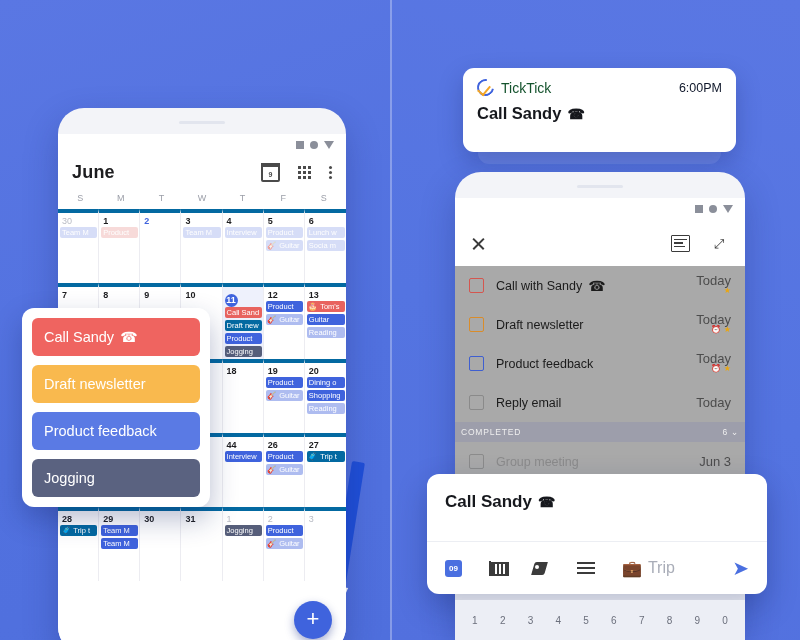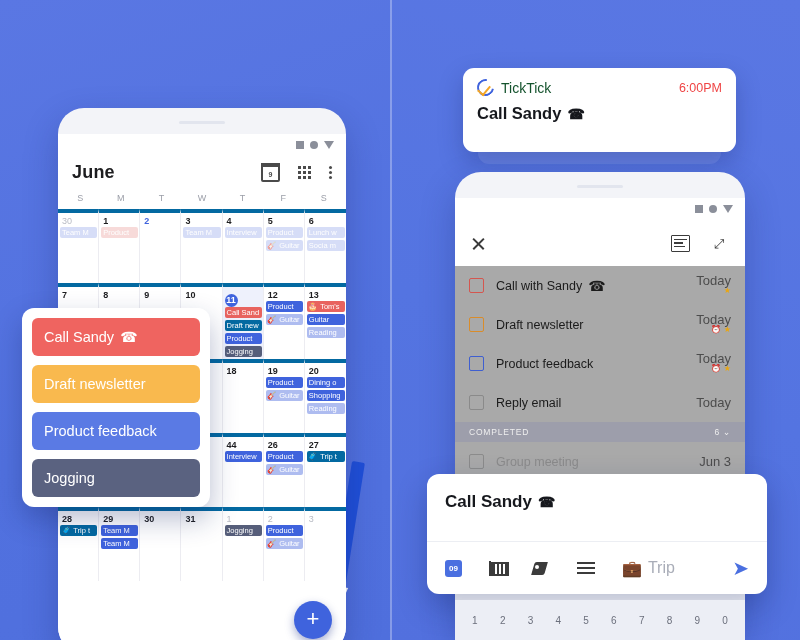--- a/index.html
+++ b/index.html
@@ -93,21 +93,21 @@
      border-radius:11px;box-shadow:0 10px 24px rgba(20,35,100,.28);padding:11px 14px;box-sizing:border-box;}
   #notif-stack{position:absolute;left:478px;top:148px;width:243px;height:16px;background:#6f8ae8;
      border-radius:0 0 11px 11px;opacity:.75;}
   .notif-top{display:flex;align-items:center;}
   .tt-logo{width:17px;height:17px;position:relative;margin-right:7px;}
   .tt-logo .ring{position:absolute;inset:0;border:2.4px solid #3f63dd;border-radius:50%;
      border-right-color:transparent;transform:rotate(-35deg);}
   .tt-logo .chk{position:absolute;left:3px;top:3.5px;width:6px;height:10px;
      border:2.4px solid #f5a623;border-top:none;border-left:none;transform:rotate(40deg);}
   .notif-app{font-size:14px;color:#14532d;}
-  .notif-time{margin-left:auto;font-size:12.5px;color:#ef4444;}
+  .notif-time{margin-left:auto;font-size:12.5px;color:#0f172a;}
   .notif-title{margin-top:8px;font-size:16.5px;font-weight:700;color:#16181d;display:flex;align-items:center;}
 
   #phone-right{left:455px;top:172px;width:290px;height:468px;}
   #phone-right .screen{top:26px;bottom:0;}
   .rt-bar{height:46px;display:flex;align-items:center;padding:0 16px;background:#fff;}
   .ic-x{width:15px;height:15px;position:relative;}
   .ic-x::before,.ic-x::after{content:"";position:absolute;left:0;top:7px;width:15px;height:1.8px;background:#3b3b3b;}
   .ic-x::before{transform:rotate(45deg);} .ic-x::after{transform:rotate(-45deg);}
   .rt-bar-right{margin-left:auto;display:flex;align-items:center;gap:24px;}
   .ic-note{width:13px;height:15px;border:1.6px solid #3b3b3b;border-radius:1px;
@@ -118,21 +118,21 @@
 
   .tasklist{background:#a9a9a9;}
   .task-row{display:flex;align-items:center;height:39px;padding:0 14px;color:#1b1b1b;}
   .cbx{width:13px;height:13px;border:1.6px solid #8a8a8a;border-radius:2px;margin-right:12px;flex:none;background:transparent;}
   .cbx.red{border-color:#d4564f;} .cbx.orange{border-color:#d98c2a;} .cbx.blue{border-color:#3f5fd0;}
   .task-title{font-size:12.5px;display:flex;align-items:center;}
   .task-meta{margin-left:auto;text-align:right;}
   .task-when{font-size:13px;color:#4c4c4c;line-height:11px;}
   .task-icons{font-size:8px;line-height:10px;color:#6b6b6b;}
   .star{color:#e8a613;}
-  .sec-head{display:flex;align-items:center;height:20px;padding:0 14px;background:#9d9eab;
+  .sec-head{display:flex;align-items:center;height:20px;padding:0 6px;background:#9d9eab;
      font-size:8.5px;letter-spacing:.8px;color:#efefef;}
   .sec-head .cnt{margin-left:auto;font-size:8.5px;color:#efefef;}
   .task-row.done .task-title{color:#8b8b8b;}
   .task-row.done .cbx{border-color:#8b8b8b;}
 
   
   #compose{position:absolute;left:427px;top:474px;width:340px;height:120px;background:#fff;
      border-radius:12px;box-shadow:0 12px 30px rgba(20,35,100,.30);overflow:hidden;}
   .cmp-text{padding:18px 18px 0 18px;font-size:17px;font-weight:700;color:#16181d;
      display:flex;align-items:center;}

